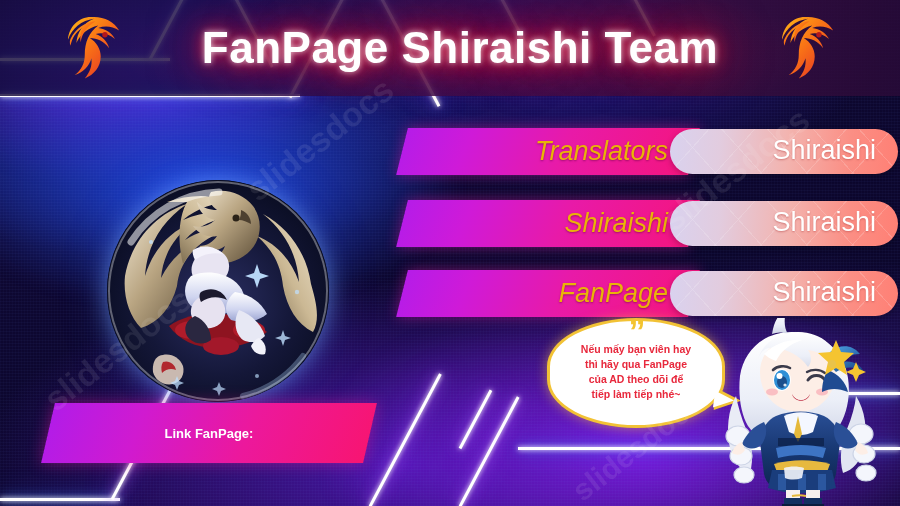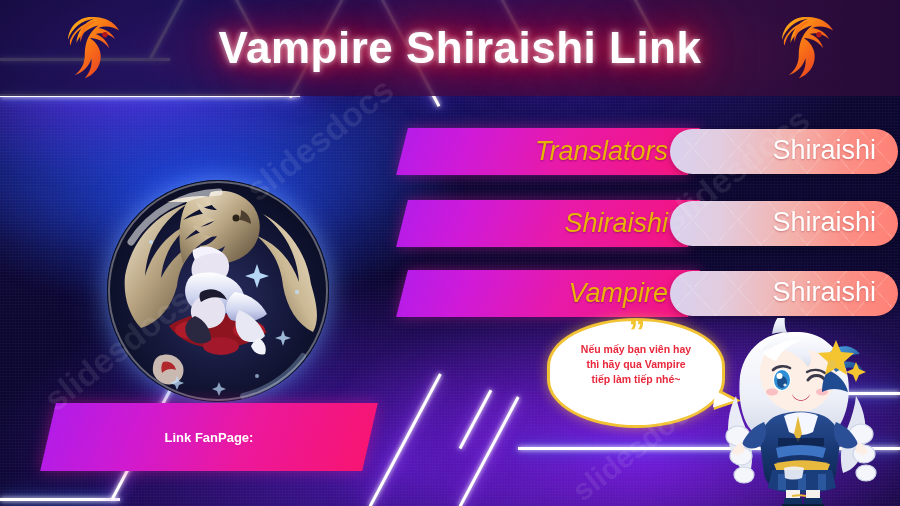--- a/index.html
+++ b/index.html
@@ -113,21 +113,21 @@
   .art-circle{
     position:absolute;left:107px;top:180px;width:222px;height:222px;border-radius:50%;
     overflow:hidden;
     box-shadow:0 0 22px rgba(120,170,255,.55),0 0 46px rgba(60,110,255,.35),inset 0 0 30px rgba(0,0,0,.5);
     background:#0a0c22;
   }
   .art-circle svg{display:block;width:222px;height:222px;}
 
   
   .fanpage{
-    position:absolute;left:48px;top:403px;width:322px;height:68px;
+    position:absolute;left:48px;top:403px;width:322px;height:60px;
   }
   .fanpage .fp-bg{
     position:absolute;inset:0;
     background:linear-gradient(100deg,#b21ce8 0%,#d01ad0 28%,#ec189c 62%,#f71572 100%);
     transform:skewX(-13deg);
     box-shadow:0 0 16px rgba(236,24,156,.45);
   }
   .fanpage .fp-txt{
     position:absolute;inset:0;display:flex;flex-direction:column;
     align-items:center;justify-content:center;gap:3px;
@@ -224,21 +224,21 @@
         </linearGradient>
       </defs>
       <g fill="url(#phg1)">
         <path d="M50 12c13 0 24 6 30 16-8-5-17-6-25-3 9 1 16 6 20 13-7-6-15-8-23-6 8 3 14 9 16 17-6-8-14-12-23-12 8 5 13 13 13 22 0 12-8 22-19 26 6-7 9-15 8-24-3 10-10 17-20 20 8-6 12-14 12-24 0-15 5-27 16-35-12 3-21 10-26 21 1-13 8-24 21-29-15 2-26 11-31 25 1-16 14-29 31-27z"></path>
         <path d="M22 38c6-12 17-20 30-21-10 6-16 14-18 25-1-6 0-12 2-17-8 5-12 12-14 21-1-3-1-6 0-8z"></path>
         <circle cx="63" cy="33" r="3.2" fill="#b3171c"></circle>
       </g>
     </svg>
   </div>
 
-  <div class="title">Vampire Shiraishi Link</div>
+  <div class="title">FanPage Shiraishi Team</div>
 
   <div class="phoenix" style="left:766px;top:7px;">
     <svg viewBox="0 0 100 100">
       <defs>
         <linearGradient id="phg2" x1="0" y1="0" x2="1" y2="1">
           <stop offset="0%" stop-color="#ffb717"></stop>
           <stop offset="45%" stop-color="#f97316"></stop>
           <stop offset="100%" stop-color="#e0262a"></stop>
         </linearGradient>
       </defs>
@@ -259,21 +259,21 @@
 
   <div class="row" style="left:402px;top:200px;width:494px;">
     <div class="bar"></div>
     <div class="bar-label">Shiraishi</div>
     <div class="pill"></div>
     <div class="pill-label" style="left:268px;">Shiraishi</div>
   </div>
 
   <div class="row" style="left:402px;top:270px;width:494px;">
     <div class="bar"></div>
-    <div class="bar-label">Vampire</div>
+    <div class="bar-label">FanPage</div>
     <div class="pill"></div>
     <div class="pill-label" style="left:268px;">Shiraishi</div>
   </div>
 
   <div class="art-circle">
     <svg viewBox="0 0 222 222">
       <defs>
         <radialGradient id="artbg" cx="50%" cy="55%" r="62%">
           <stop offset="0%" stop-color="#2b2f63"></stop>
           <stop offset="55%" stop-color="#141738"></stop>
@@ -350,21 +350,22 @@
     </div>
   </div>
 
   <div class="bubble">
     <div class="tail"></div>
     <div class="body"></div>
     <div class="tail2"></div>
     <div class="quote">”</div>
     <div class="text">
       <div>Nếu mấy bạn viên hay</div>
-      <div>thì hãy qua Vampire</div>
+      <div>thì hãy qua FanPage</div>
+      <div>của AD theo dõi để</div>
       <div>tiếp làm tiếp nhé~</div>
     </div>
   </div>
 
   <div class="chibi">
     <svg viewBox="0 0 190 188">
       <defs>
         <linearGradient id="hair" x1="0" y1="0" x2="0" y2="1">
           <stop offset="0%" stop-color="#ffffff"></stop>
           <stop offset="60%" stop-color="#eceff8"></stop>

